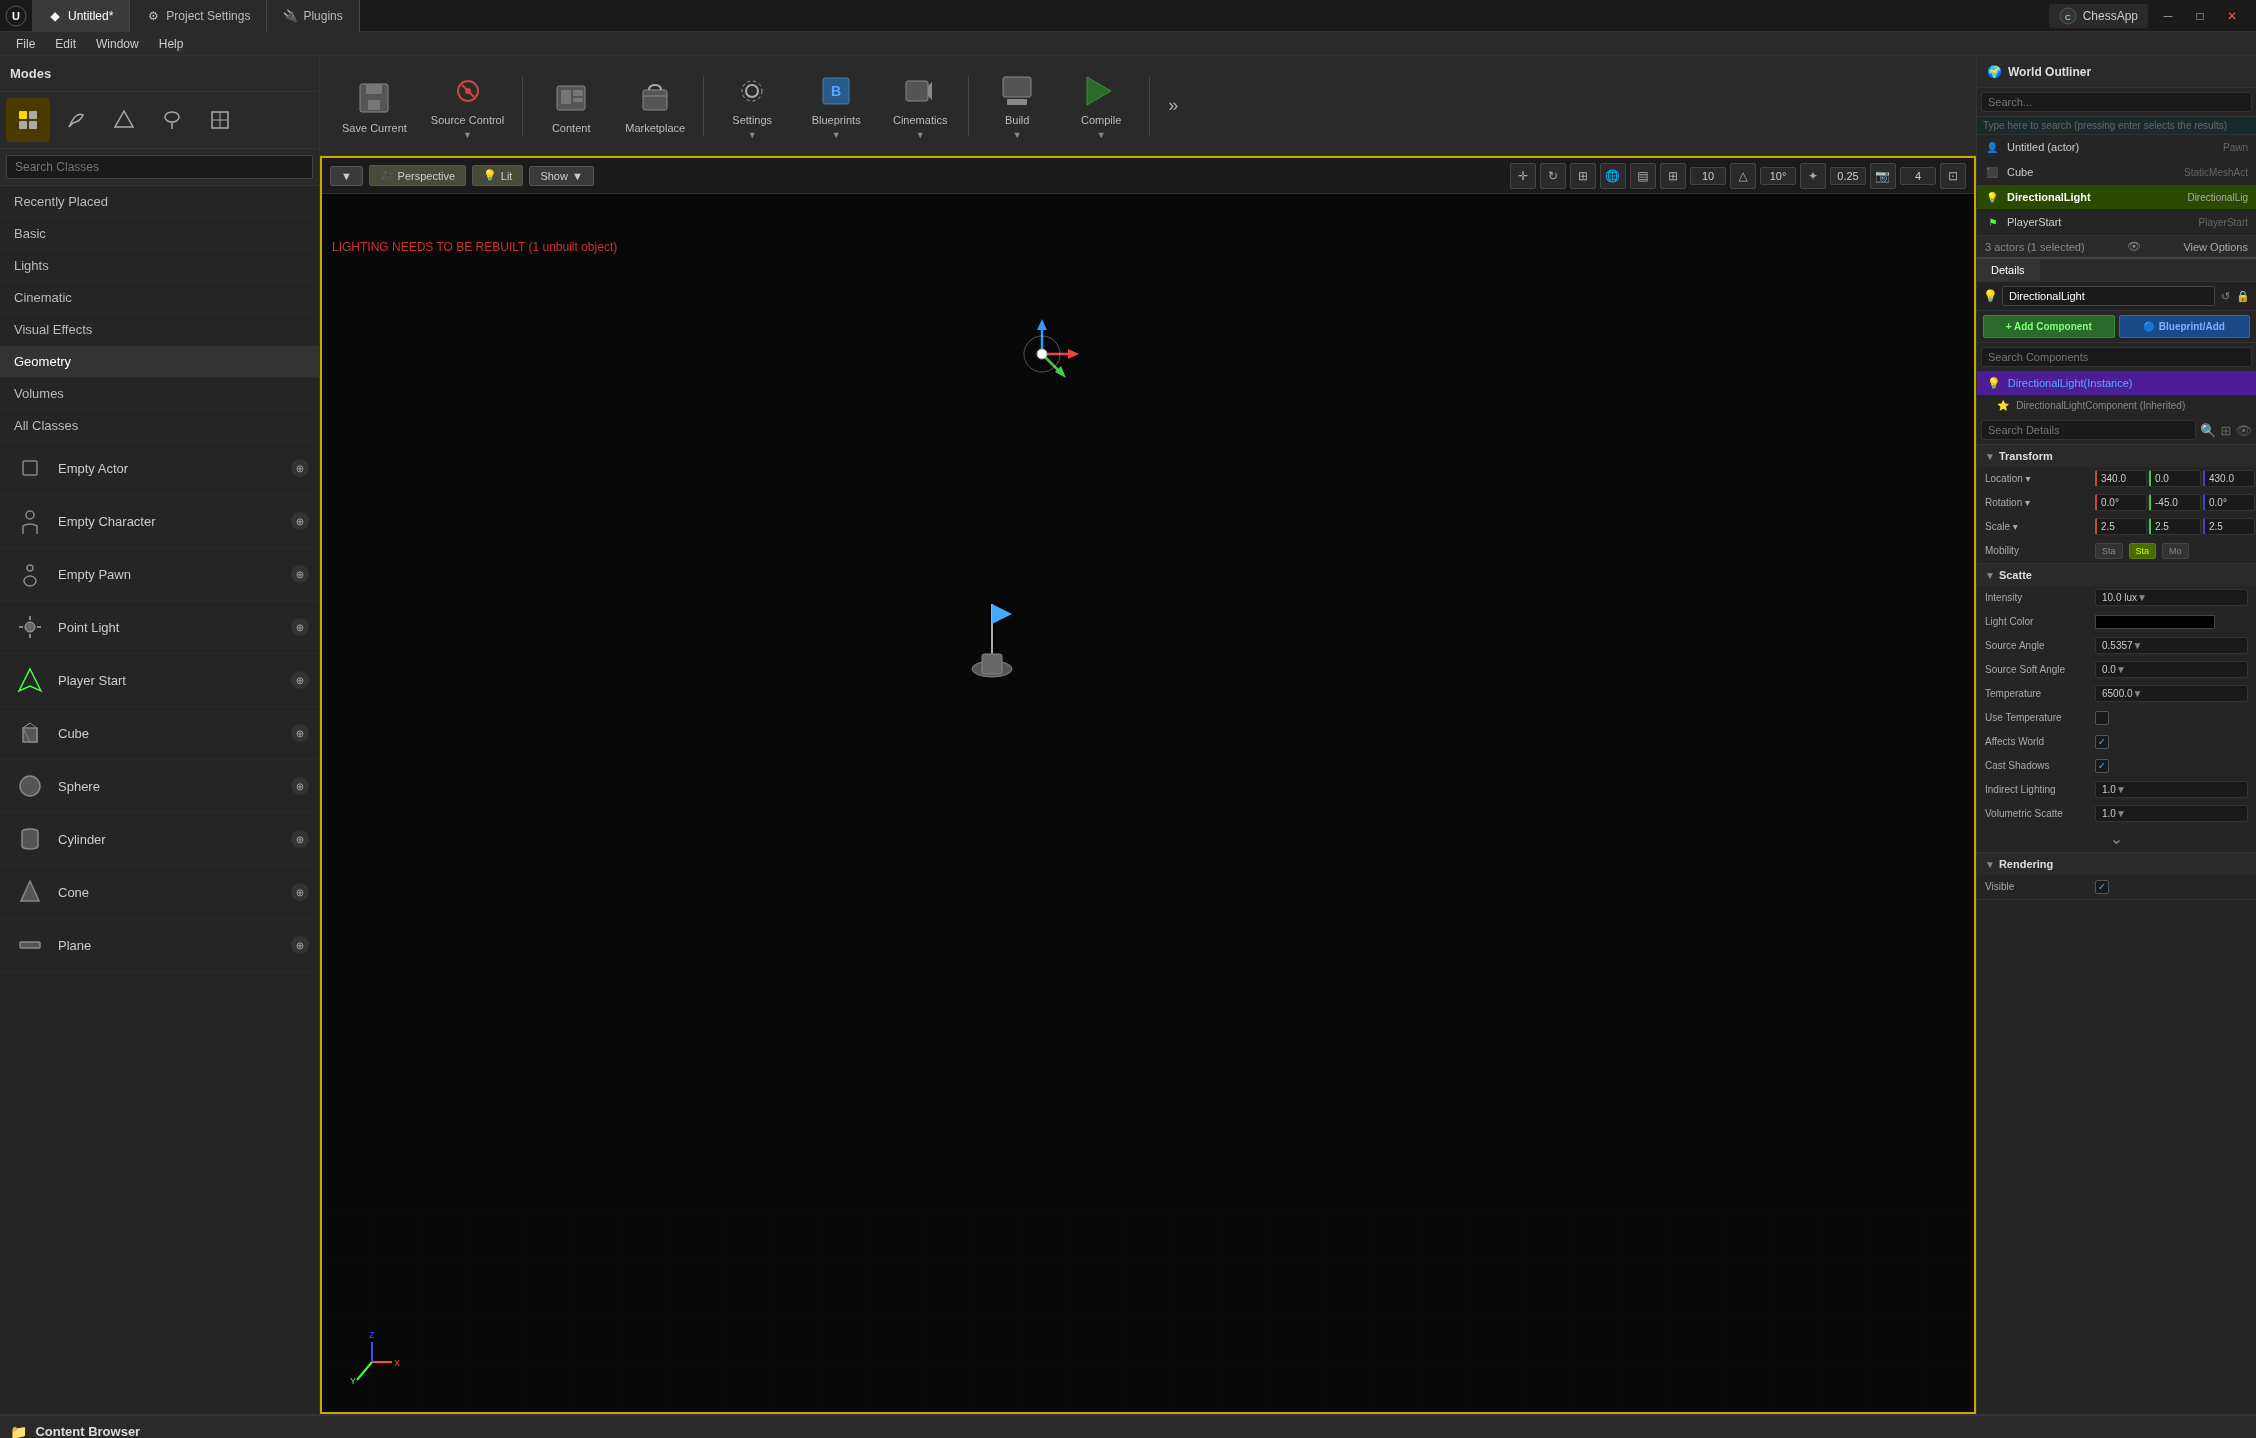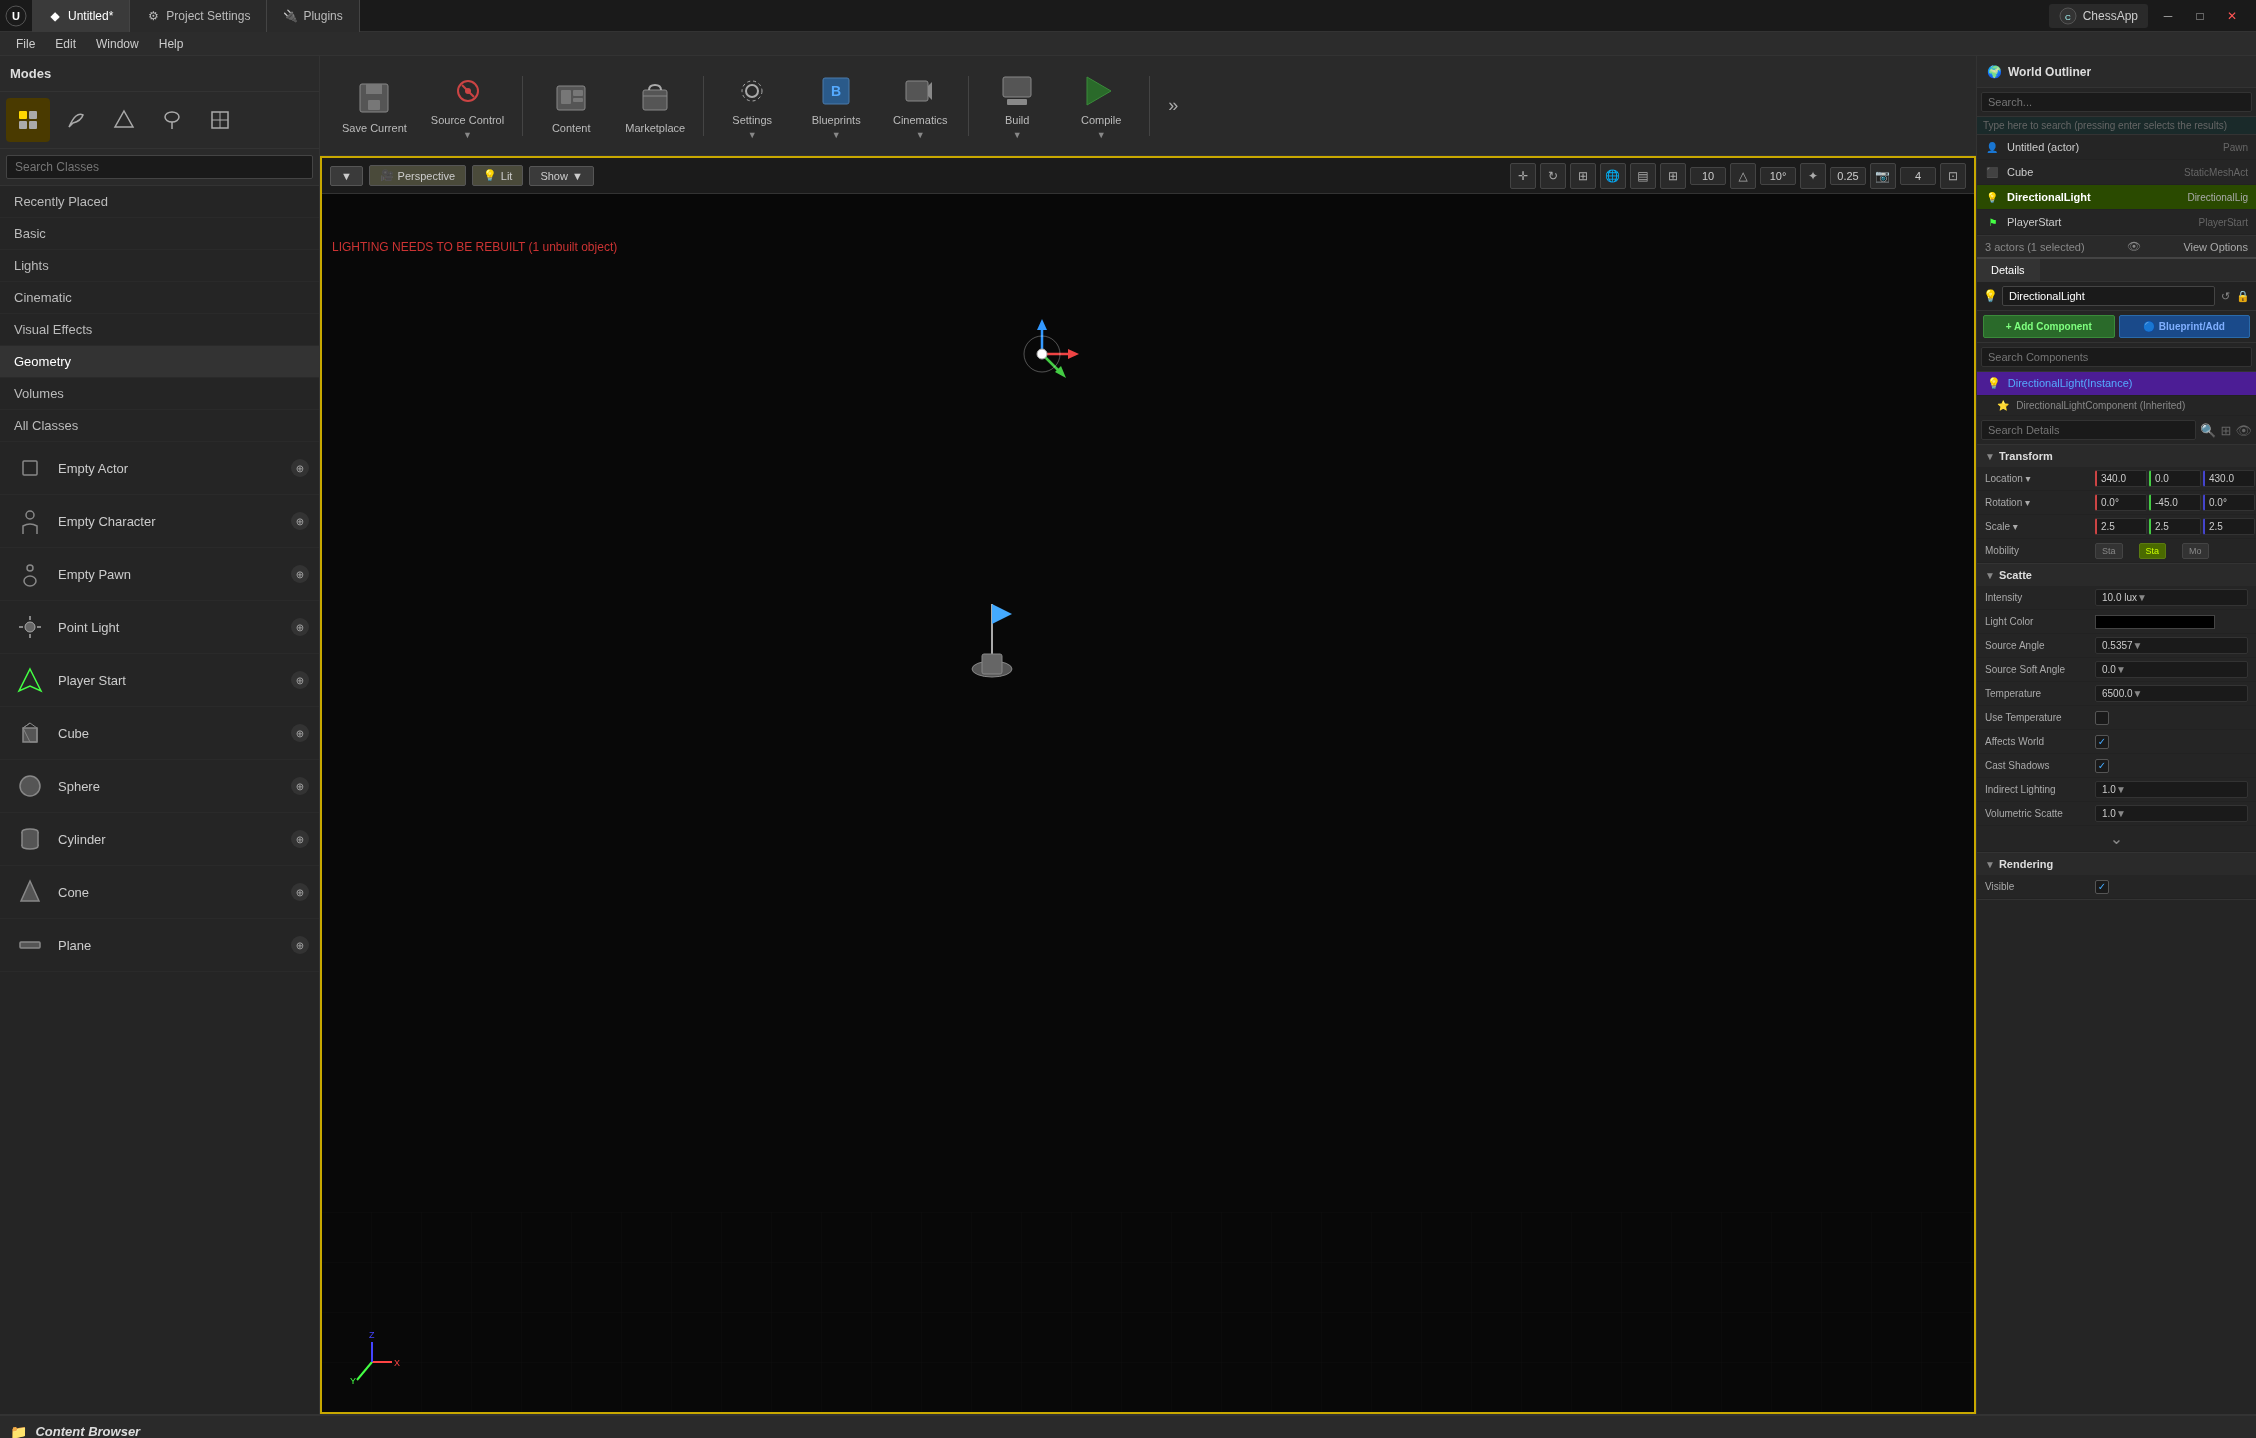--- a/index.html
+++ b/index.html
@@ -618,21 +618,21 @@
       padding: 2px 4px;
       font-size: 10px;
       border-radius: 2px;
       width: 52px;
     }
     .val-input.x { border-left: 2px solid #c44; }
     .val-input.y { border-left: 2px solid #4c4; }
     .val-input.z { border-left: 2px solid #44c; }
     .mobility-btns {
       display: flex;
-      gap: 16px;
+      gap: 6px;
       justify-content: flex-end;
     }
     .mob-btn {
       padding: 2px 6px;
       font-size: 9px;
       background: #333;
       border: 1px solid #444;
       color: #888;
       cursor: pointer;
       border-radius: 2px;
@@ -1359,16 +1359,16 @@
       </div>
 
     </div>
   </div>
 
 </div>
 
 <div id="bottom-panel">
   <div id="content-browser-header">
     <span style="font-size:14px;">📁</span>
-    <span style="font-weight:bold; color:#ddd;font-style:italic;">Content Browser</span>
+    <span style="font-weight:bold; color:#ddd;">Content Browser</span>
   </div>
 
 </div>
 
 </body></html>

